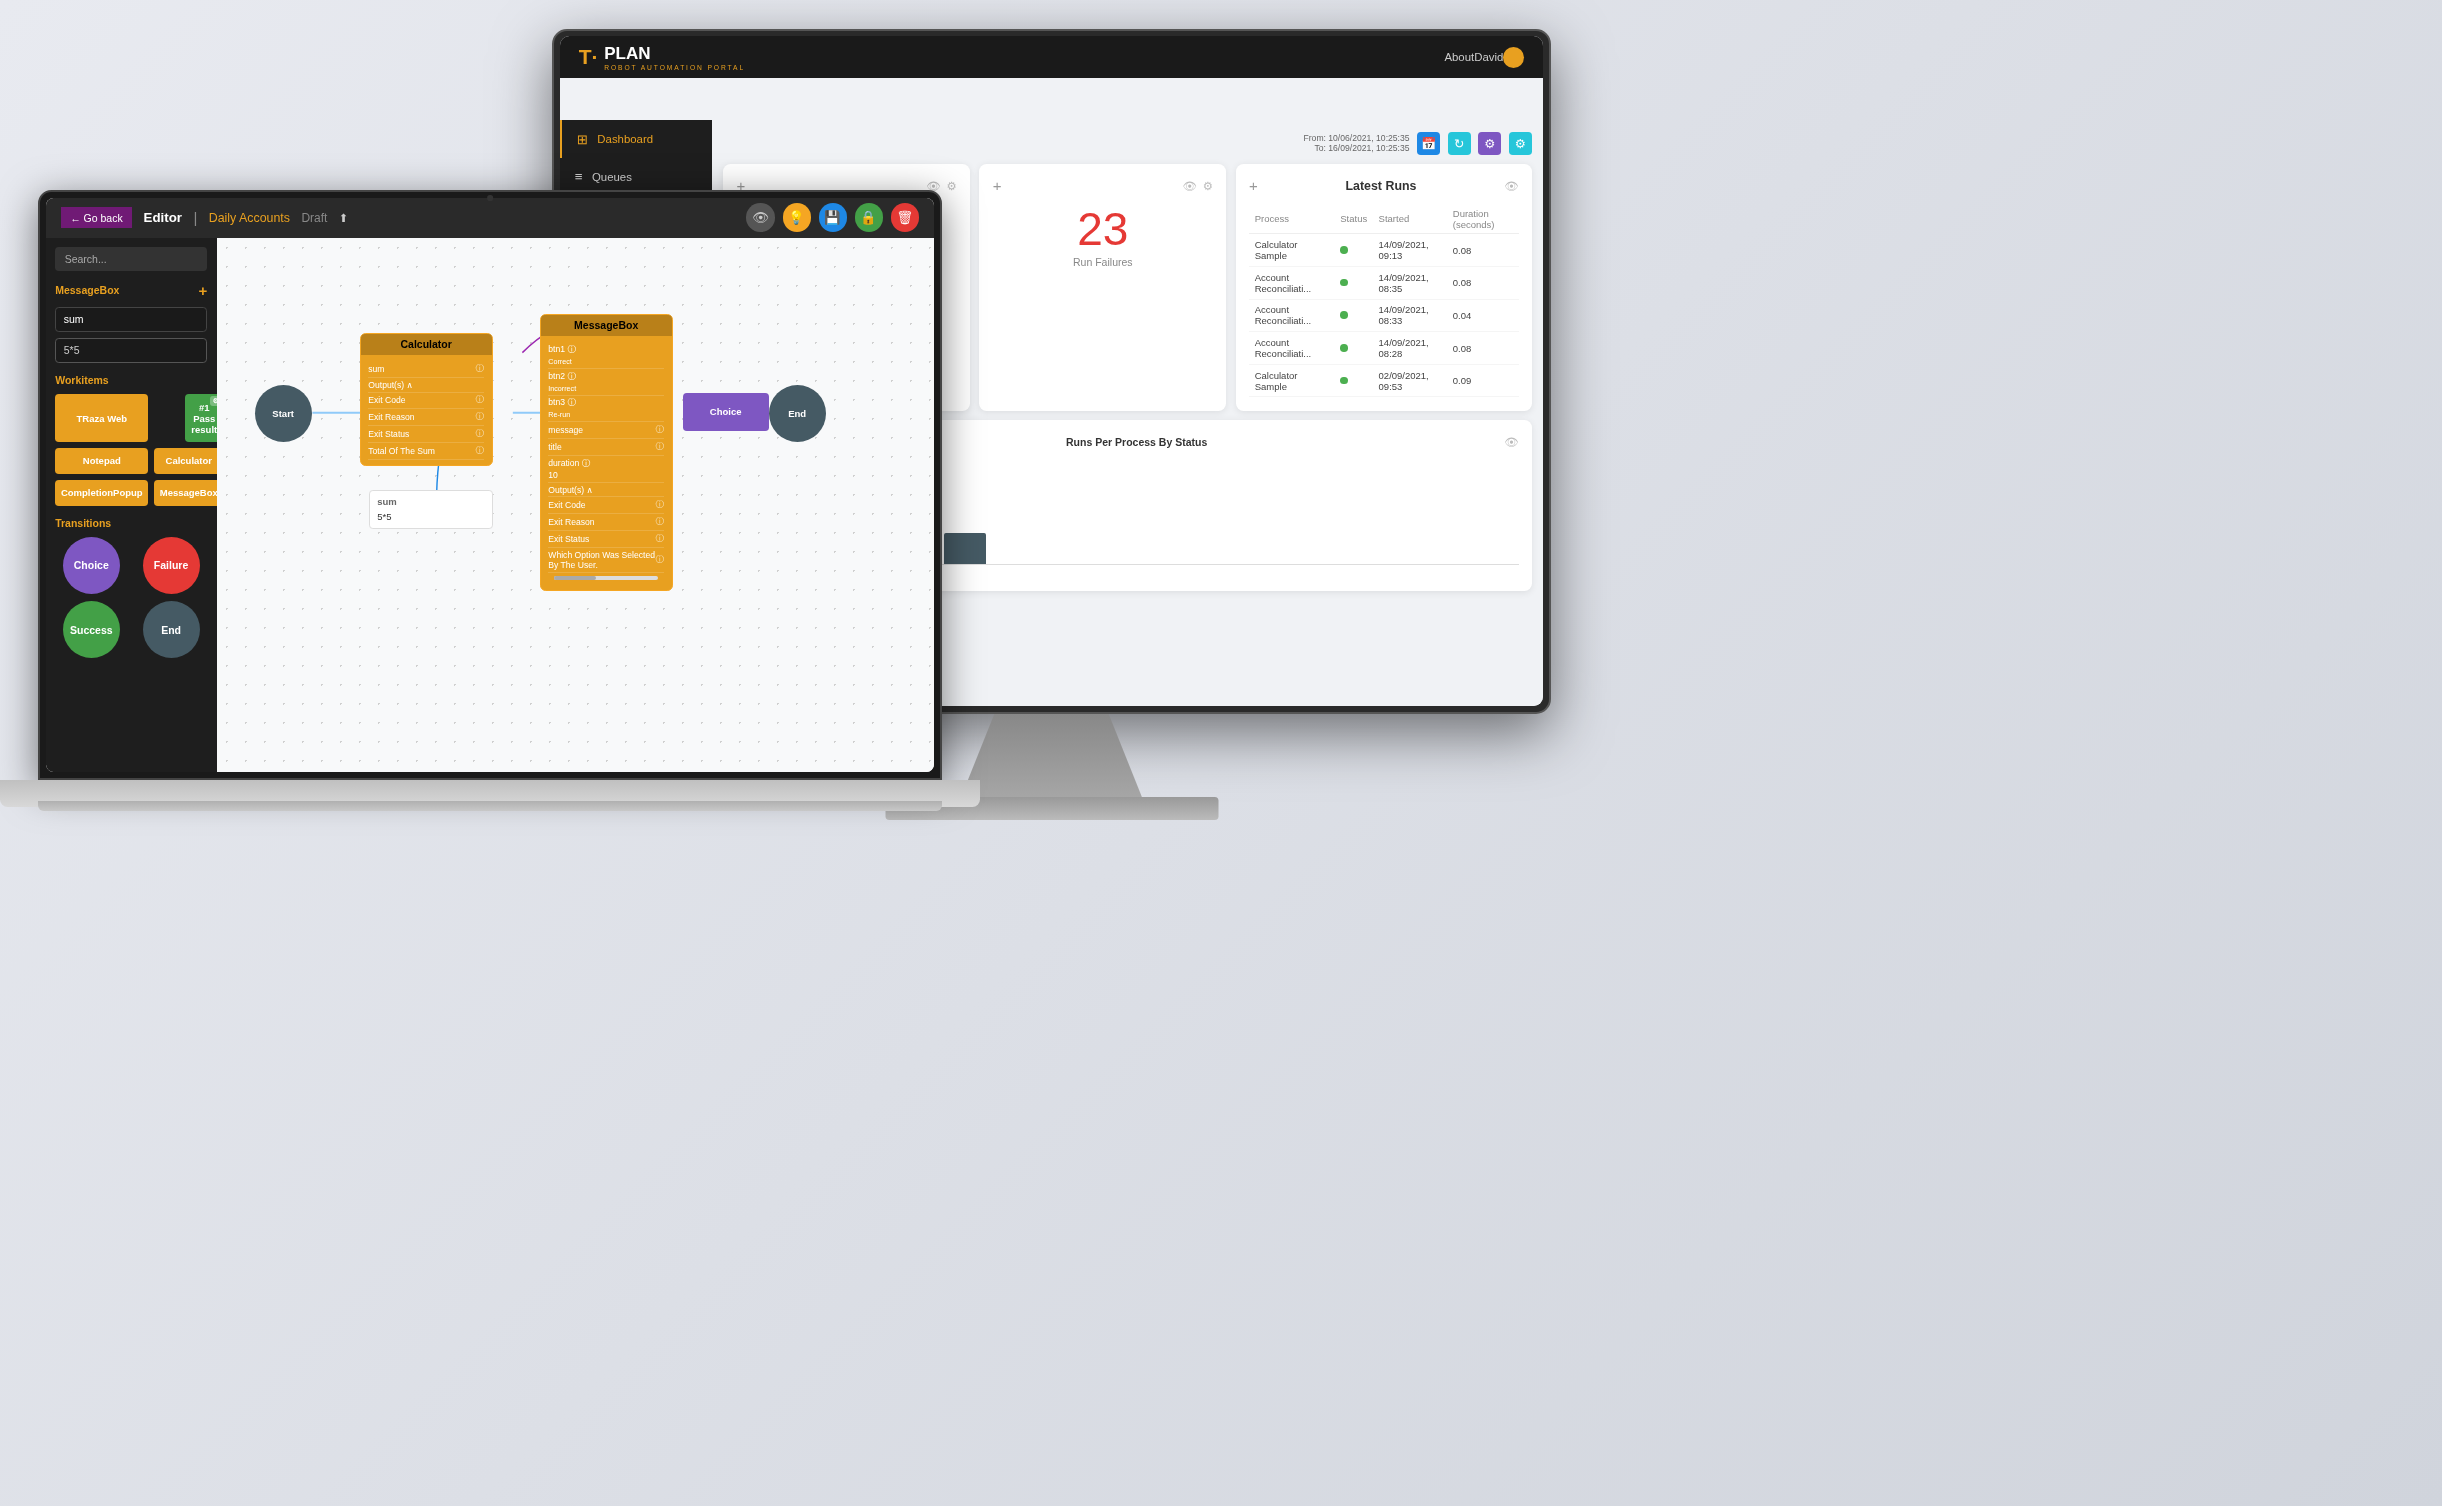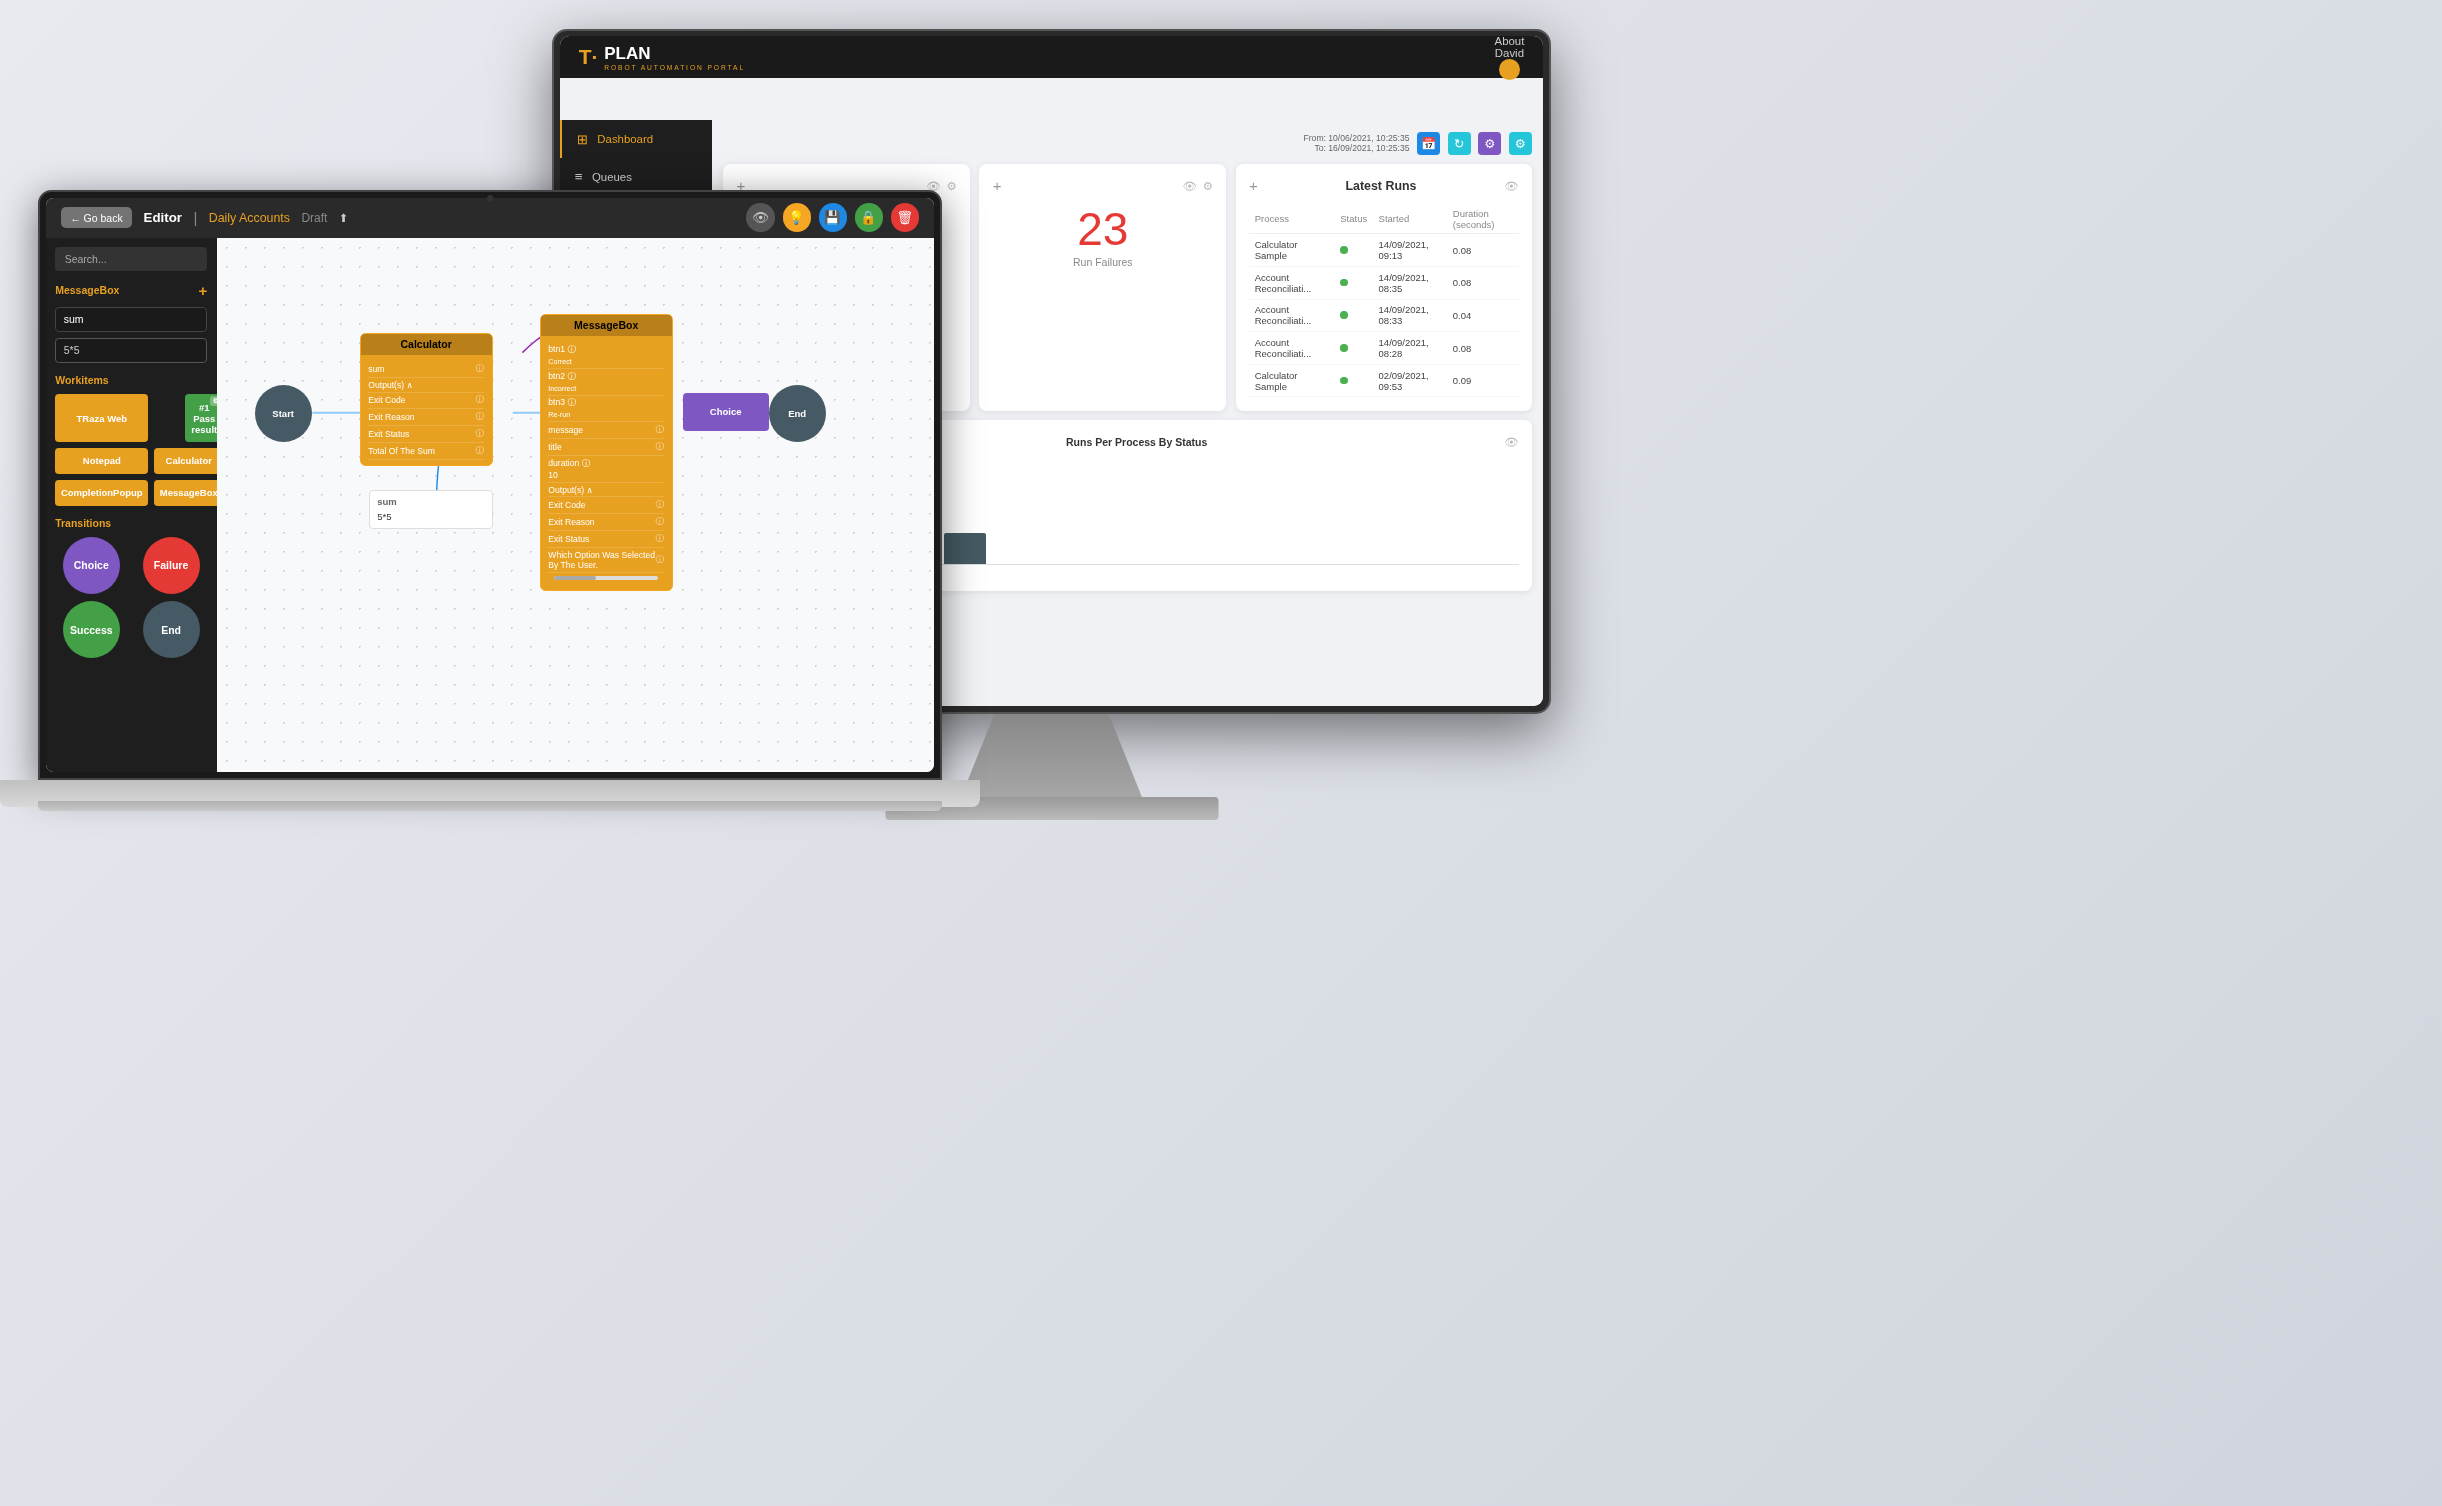--- a/index.html
+++ b/index.html
@@ -73,21 +73,20 @@
       display: flex;
       align-items: center;
       gap: 5.7px;
     }
     .logo-t { color: #e8a020; font-size: 21px; font-weight: 900; }
     .logo-plan { color: #fff; font-size: 17px; font-weight: 700; }
     .logo-sub { color: #e8a020; font-size: 6.7px; letter-spacing: 1.9px; display: block; }
     .monitor-nav-right {
       display: flex;
       align-items: center;
-      flex-direction: column;
     }
     .monitor-nav-right span { color: #ccc; font-size: 11.4px; }
     .user-avatar {
       width: 21px; height: 21px;
       background: #e8a020;
       border-radius: 50%;
       display: inline-block;
     }
 
     
@@ -248,24 +247,24 @@
     
     .editor-topbar {
       height: 40px;
       background: #2a2a2a;
       display: flex;
       align-items: center;
       padding: 0 15px;
       gap: 11.4px;
     }
     .go-back-btn {
-      background: #737373;
+      background: #701a75;
       color: #fff;
       border: none;
-      border-radius: 5px;
+      border-radius: 0;
       padding: 4.8px 9.5px;
       font-size: 10.5px;
       cursor: pointer;
     }
     .editor-label { color: #fff; font-size: 13.3px; font-weight: 600; }
     .editor-divider { color: #888; }
     .editor-filename { color: #e8a020; font-size: 12.4px; }
     .editor-draft { color: #888; font-size: 12px; }
     .editor-tools {
       margin-left: auto;

